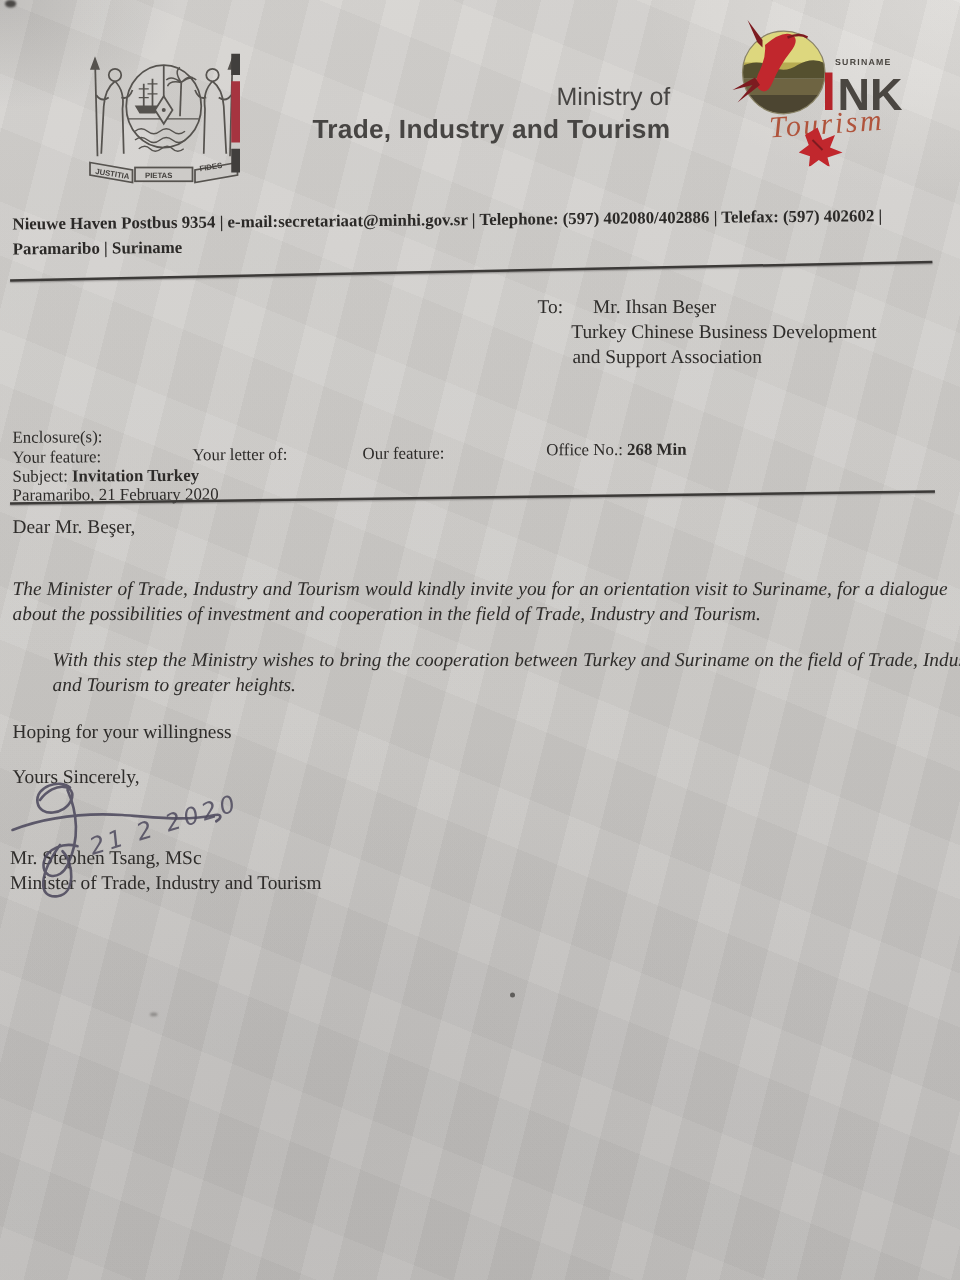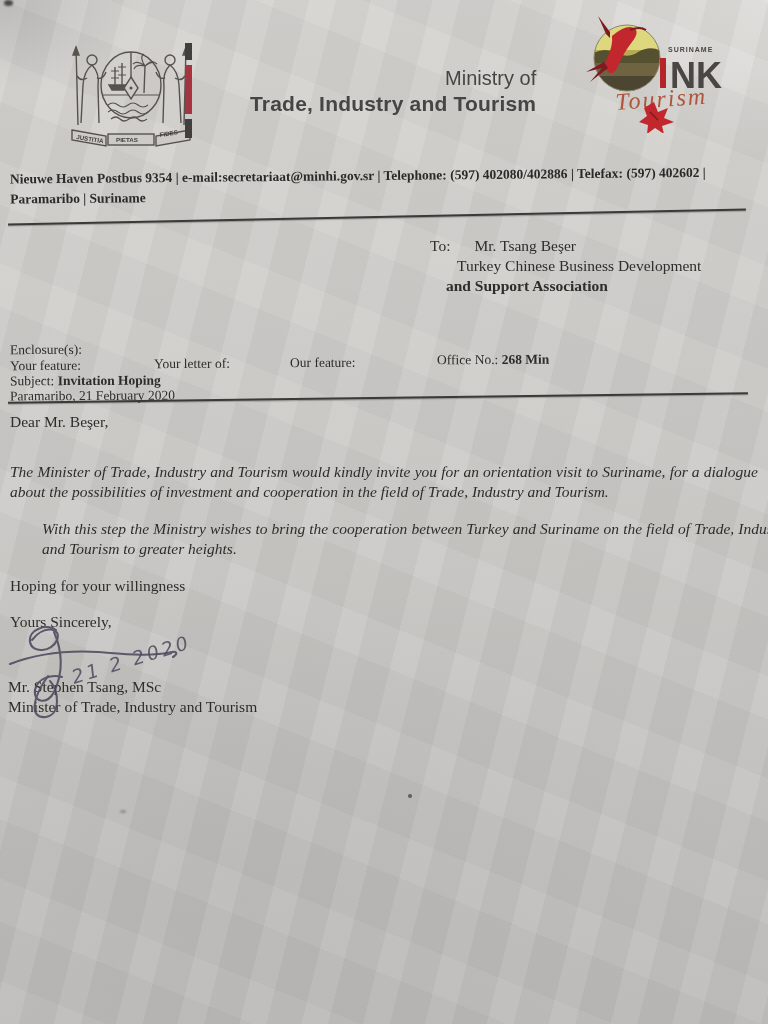--- a/index.html
+++ b/index.html
@@ -36,21 +36,21 @@
   
   .contact{left:10px;top:166px;width:742px;font-size:13.5px;font-weight:600;
     line-height:20px;transform:rotate(-.55deg);color:#2c2a28;}
   .rule{height:2px;background:#3c3a38;box-shadow:0 1px 1px rgba(60,58,56,.35);}
   .rule1{left:8px;top:216px;width:738px;transform:rotate(-1.15deg);}
   .rule2{left:8px;top:397px;width:740px;transform:rotate(-.75deg);}
   
   .to-block{left:430px;top:236px;font-size:15.5px;line-height:20px;}
   .to-block .row1{display:flex;gap:24px;}
   .to-block .l2{margin-left:27px;}
-  .to-block .l3{margin-left:16px;font-weight:bold;}
+  .to-block .l3{margin-left:28px;}
   
   .ref{font-size:13.5px;color:#2e2c2a;transform:rotate(-.3deg);}
   .b{font-weight:700;}
   
   .bodytext{left:10px;width:748px;font-size:15.5px;line-height:19.5px;color:#2f2d2b;}
   .just{text-align:justify;font-style:italic;}
   .sig-name{left:8px;top:677px;font-size:15.5px;line-height:19.5px;}
   .speck{position:absolute;border-radius:50%;background:#5f5d5b;}
   .speck1{left:408px;top:794px;width:4px;height:4px;filter:blur(.5px);}
   .speck2{left:4px;top:0px;width:9px;height:6px;background:#4a4846;filter:blur(1px);}
@@ -151,37 +151,37 @@
   <div class="abs contact">
     <div>Nieuwe Haven  Postbus 9354 | e-mail:secretariaat@minhi.gov.sr  | Telephone: (597) 402080/402886 | Telefax: (597) 402602 |</div>
     <div>Paramaribo | Suriname</div>
   </div>
 
   <div class="abs rule rule1"></div>
 
   <div class="abs to-block">
     <div class="row1">
       <span>To:</span>
-      <span>Mr. Tsang Beşer</span>
+      <span>Mr. Ihsan Beşer</span>
     </div>
     <div class="l2">Turkey Chinese Business Development</div>
     <div class="l3">and Support Association</div>
   </div>
 
   <div class="abs ref" style="left:10px;top:342px;">Enclosure(s):</div>
   <div class="abs ref" style="left:10px;top:358px;">Your feature:</div>
   <div class="abs ref" style="left:154px;top:356px;">Your letter of:</div>
   <div class="abs ref" style="left:290px;top:355px;">Our feature:</div>
   <div class="abs ref" style="left:437px;top:352px;">
     <span>Office No.:</span>
     <span class="b">268 Min</span>
   </div>
   <div class="abs ref" style="left:10px;top:373px;">
     <span>Subject:</span>
-    <span class="b">Invitation Hoping</span>
+    <span class="b">Invitation Turkey</span>
   </div>
   <div class="abs ref" style="left:10px;top:388px;">Paramaribo, 21 February 2020</div>
 
   <div class="abs rule rule2"></div>
 
   <div class="abs bodytext" style="top:412px;">Dear Mr. Beşer,</div>
   <div class="abs bodytext just" style="top:462px;">The Minister of Trade, Industry and Tourism would kindly invite you for an orientation visit to Suriname, for a dialogue about the possibilities of investment and cooperation in the field of Trade, Industry and Tourism.</div>
   <div class="abs bodytext just" style="top:519px;margin-left:32px;">With this step the Ministry wishes to bring the cooperation between Turkey and Suriname on the field of Trade, Industry and Tourism to greater heights.</div>
   <div class="abs bodytext" style="top:576px;">Hoping for your willingness</div>
   <div class="abs bodytext" style="top:612px;">Yours Sincerely,</div>

